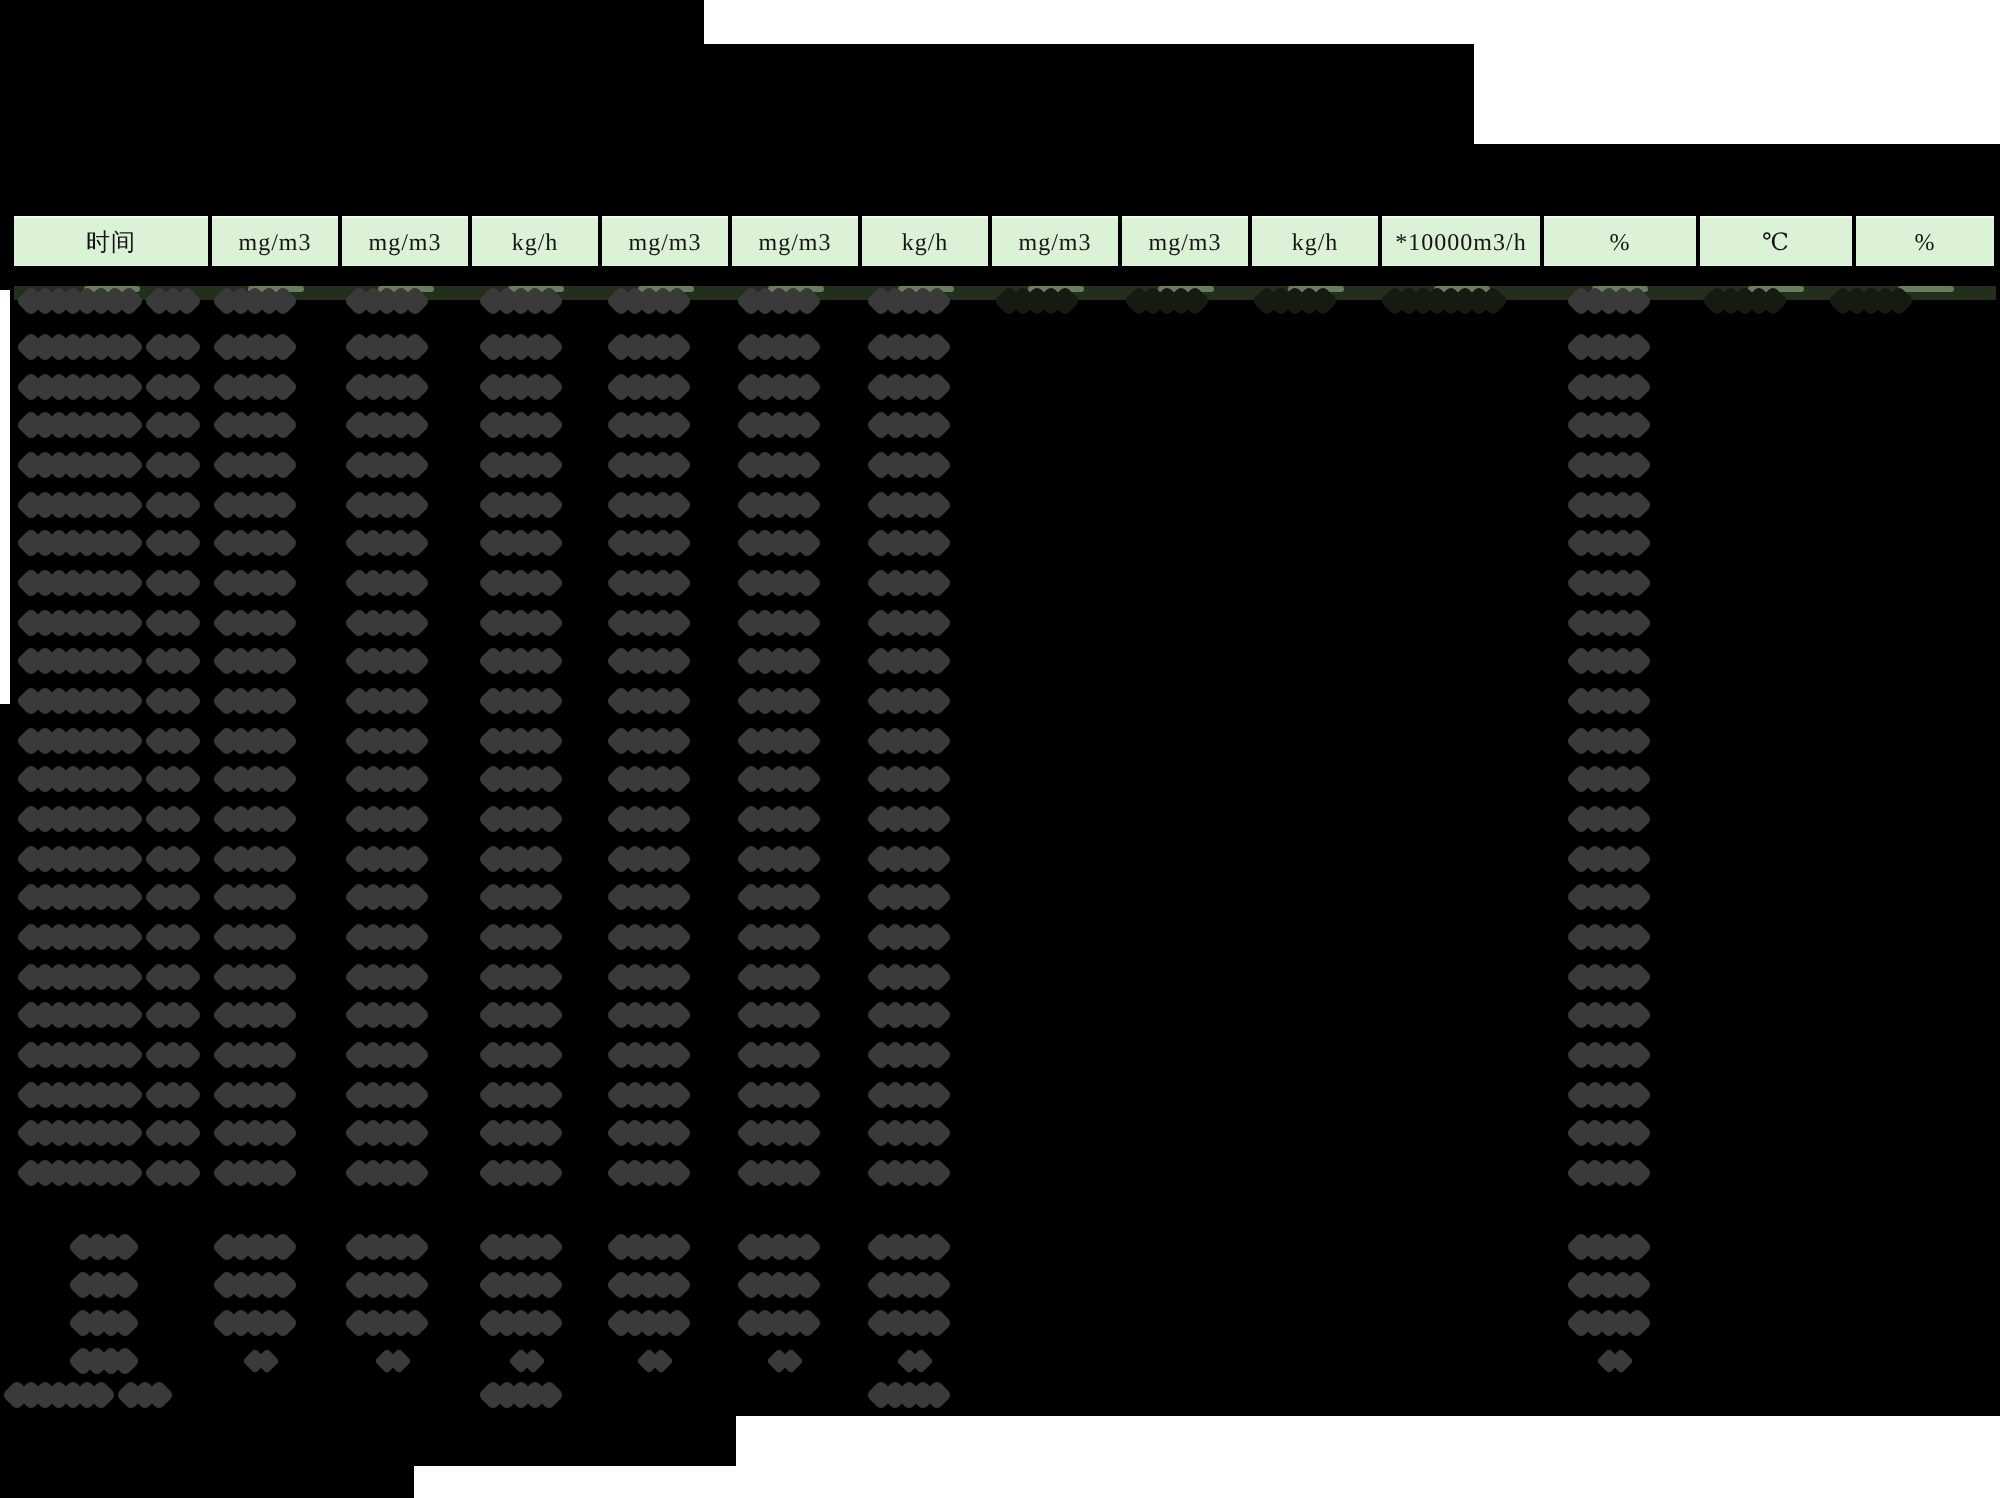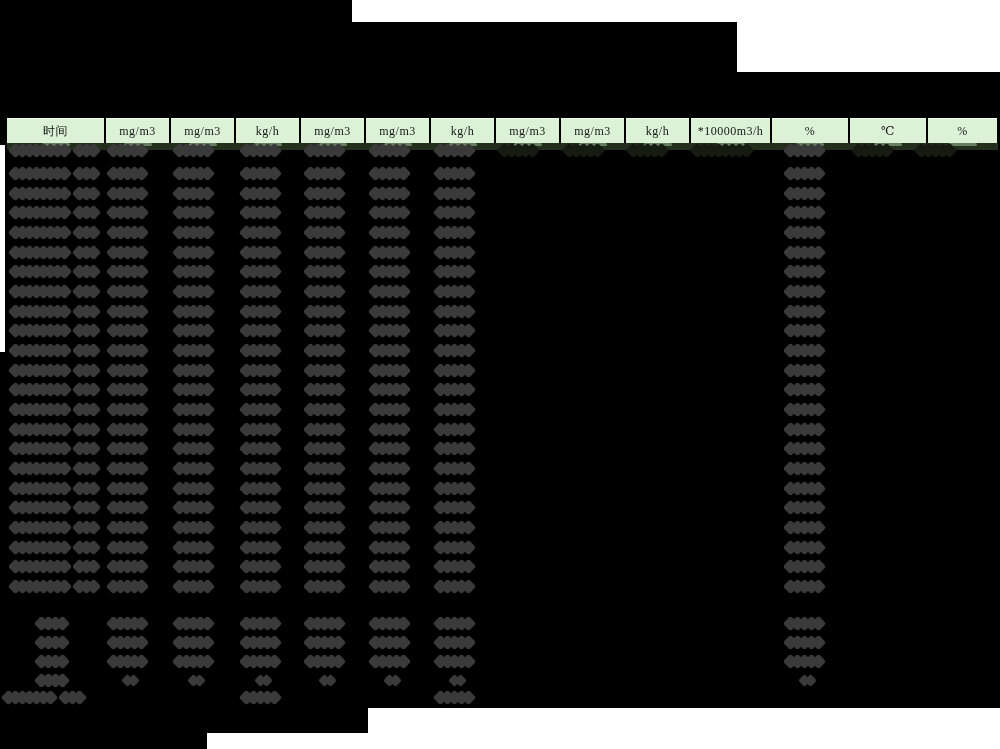--- a/index.html
+++ b/index.html
@@ -8,21 +8,21 @@
     overflow:hidden;font-family:"Liberation Serif","DejaVu Serif",serif;
   }
   .white{position:absolute;background:#fff;}
   .ws-top{left:352px;top:0;width:648px;height:22px;}
   .ws-topright{left:737px;top:22px;width:263px;height:50px;}
   .ws-leftsliver{left:0;top:145px;width:5px;height:207px;}
   .ws-bottomright{left:368px;top:708px;width:632px;height:41px;}
   .ws-bottommid{left:207px;top:733px;width:161px;height:16px;}
 
   .header-row{
-    position:absolute;left:7px;top:118px;height:25px;display:flex;gap:2px;
+    position:absolute;left:7px;top:108px;height:25px;display:flex;gap:2px;
   }
   .hcell{
     flex:none;height:25px;background:var(--green,#dcf2d6);
     display:flex;align-items:center;justify-content:center;
     font-size:12px;color:var(--htext,#151515);letter-spacing:.5px;
     box-sizing:border-box;border-top:1px solid #f2fbee;
   }
   .strip{position:absolute;left:7px;top:143px;width:991px;height:7px;background:var(--strip,#242e1d);}
   .dash{position:absolute;top:0;height:3px;border-radius:2px;background:var(--dash,#9cc193);opacity:.55;}
 

